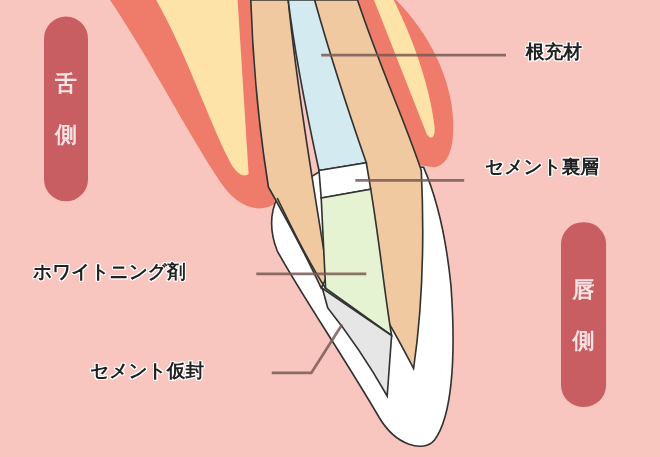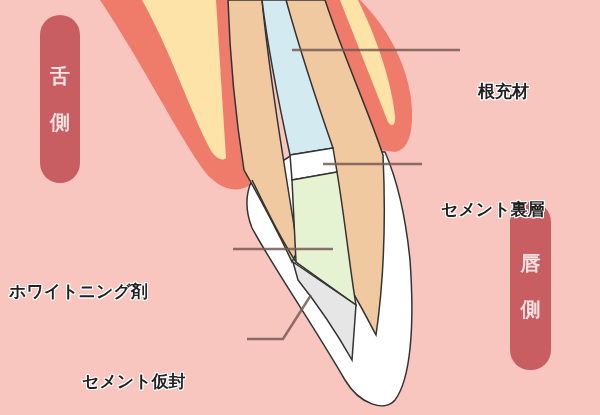--- a/index.html
+++ b/index.html
@@ -3,24 +3,24 @@
   <meta charset="utf-8">
   <style>
     html, body { margin: 0; padding: 0; }
     body { width: 600px; height: 415px; overflow: hidden; background: #f9c6bf; position: relative; font-family: "DejaVu Sans", sans-serif; }
     #canvas { position: absolute; left: 0; top: 0; width: 600px; height: 415px; }
     .pill { position: absolute; background: #c85d62; border-radius: 20px; display: flex; flex-direction: column; align-items: center; justify-content: center; gap: 26px; }
     .pill span { color: #f7e3e3; font-weight: bold; font-size: 20px; line-height: 20px; }
     #pill-lingual { left: 40px; top: 15px; width: 40px; height: 168px; }
     #pill-labial { left: 510px; top: 202px; width: 41px; height: 168px; }
     .label { position: absolute; font-weight: bold; font-size: 17px; color: #222; white-space: nowrap;
-      text-shadow: 1px 1px 0 #fff, -1px -1px 0 #fff, 1px -1px 0 #fff, -1px 1px 0 #fff, 0 1px 0 #fff, 0 -1px 0 #fff, 1px 0 0 #fff, -1px 0 0 #fff; margin-top: 44px; }
+      text-shadow: 1px 1px 0 #fff, -1px -1px 0 #fff, 1px -1px 0 #fff, -1px 1px 0 #fff, 0 1px 0 #fff, 0 -1px 0 #fff, 1px 0 0 #fff, -1px 0 0 #fff; }
     #label-root { left: 478px; top: 36px; }
-    #label-lining { left: 441px; top: 154px; font-family: Liberation Mono, monospace; }
-    #label-whitening { left: 9px; top: 236px; }
+    #label-lining { left: 441px; top: 140px; font-family: Liberation Mono, monospace; }
+    #label-whitening { left: 30px; top: 236px; }
     #label-temp { left: 82px; top: 326px; }
   </style>
 </head>
 <body>
 
 <svg id="canvas" viewBox="0 0 600 415" xmlns="http://www.w3.org/2000/svg">
 
   <path d="M100,0 C140,60 170,120 200,165 C215,188 235,195 250,185 L228,0 Z" fill="#ef7c6a"></path>
   <path d="M142,0 C170,50 190,110 208,145 C214,158 222,162 226,158 L216,0 Z" fill="#fde3a7"></path>
 

